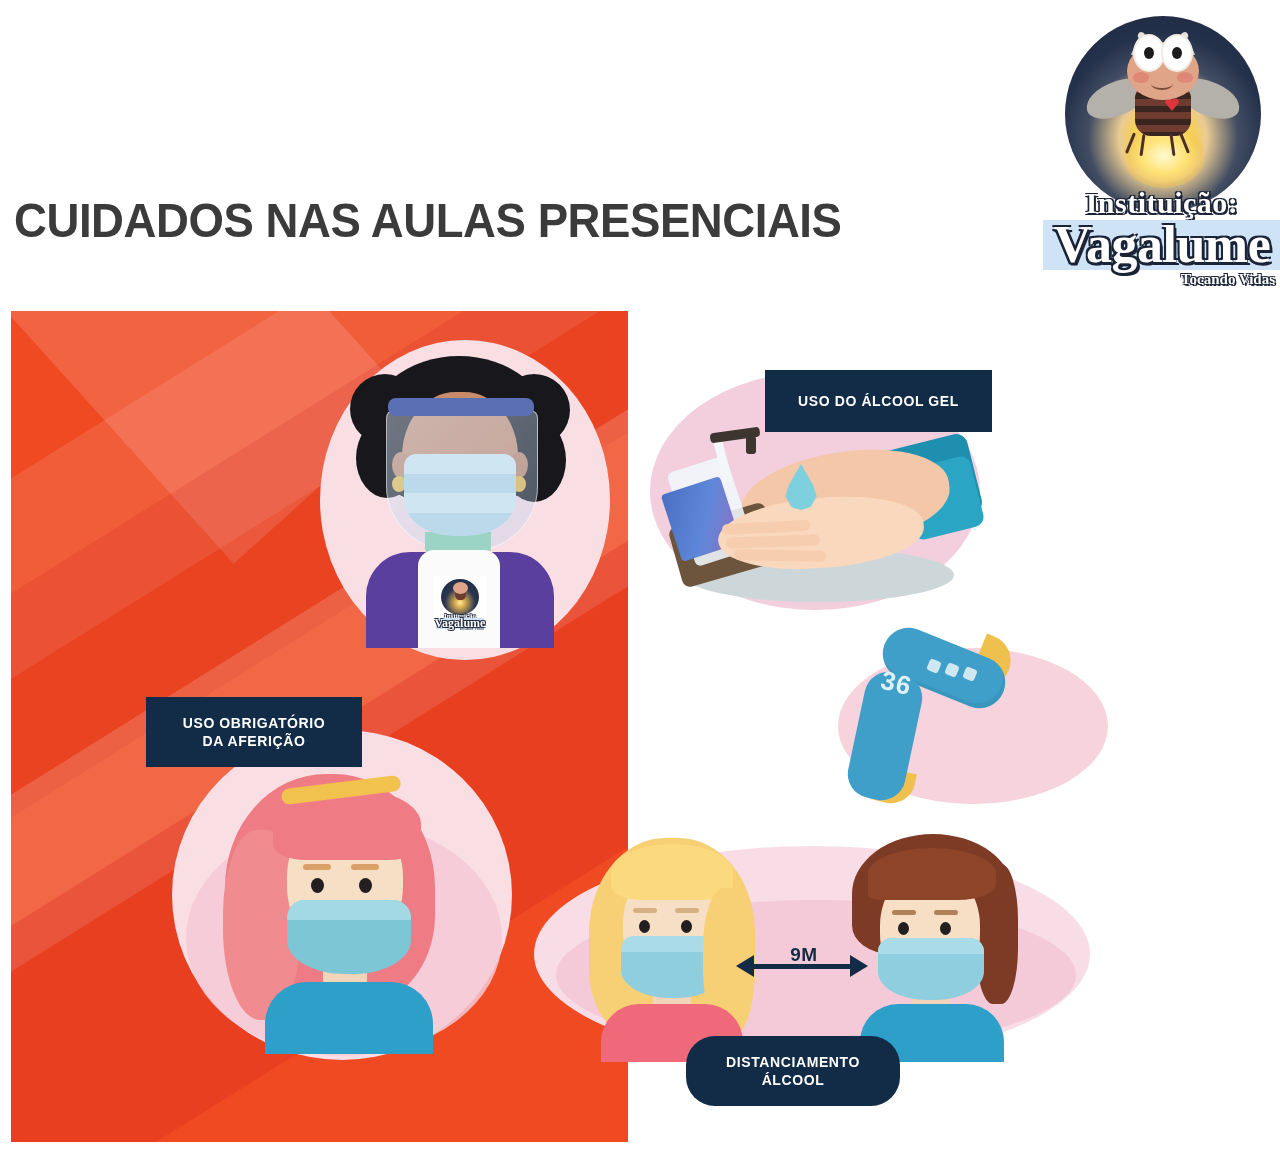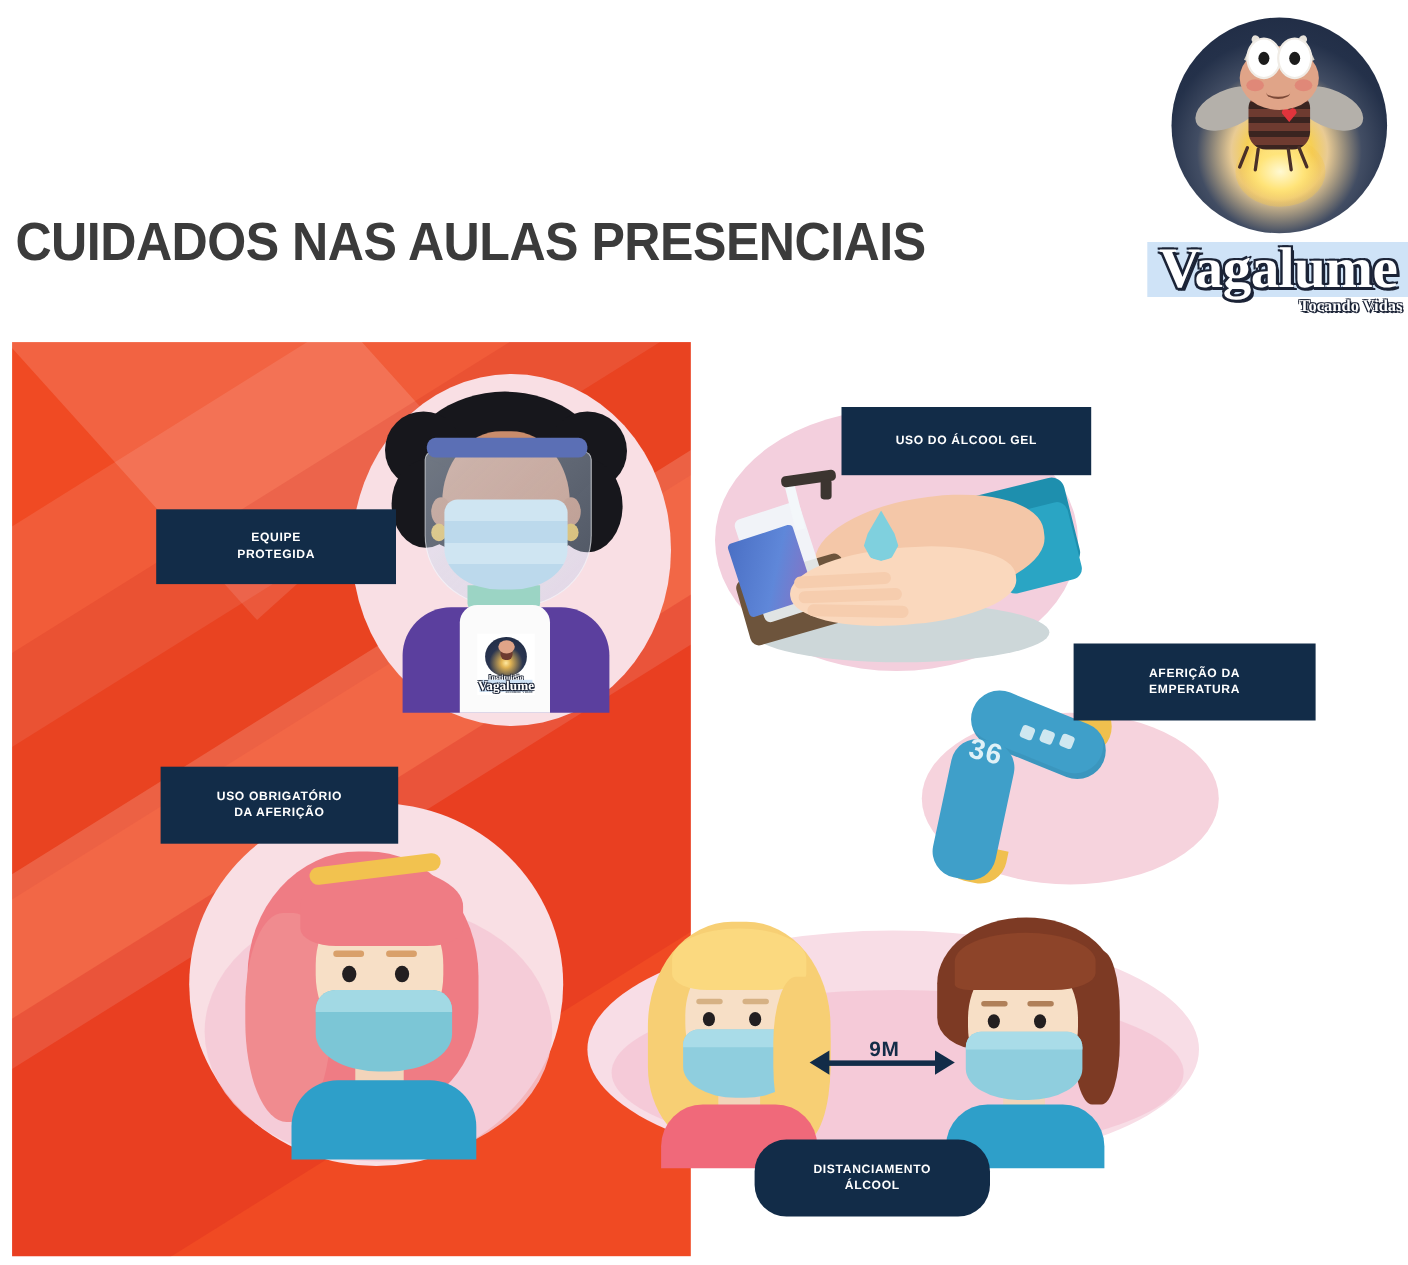--- a/index.html
+++ b/index.html
@@ -176,21 +176,21 @@
   .ellipse-bg {
     position: absolute;
     border-radius: 50%;
     background: #f7dde3;
   }
   .label {
     position: absolute;
     background: #122c48;
     color: #ffffff;
     font-weight: bold;
-    font-size: 11px;
+    font-size: 14px;
     letter-spacing: 0.6px;
     line-height: 1.32;
     text-align: center;
     display: flex;
     align-items: center;
     justify-content: center;
     box-sizing: border-box;
     padding: 6px 14px;
   }
 
@@ -346,20 +346,21 @@
         <div class="bee-cheek r"></div>
         <div class="bee-eye l">
             <div class="bee-pupil"></div>
           </div>
         <div class="bee-eye r">
             <div class="bee-pupil"></div>
           </div>
         <div class="bee-smile"></div>
       </div>
     </div>
+    <div id="logo-inst">Instituição:</div>
     <div id="logo-name-band"></div>
     <div id="logo-name">Vagalume</div>
     <div id="logo-tagline">Tocando Vidas</div>
   </div>
 
   <div id="orange-panel">
     <div class="stripe" id="stripe-a"></div>
     <div class="stripe" id="stripe-b"></div>
     <div class="stripe" id="stripe-c"></div>
     <div class="stripe" id="stripe-d"></div>
@@ -391,24 +392,20 @@
         <div id="badge-bee"></div>
         <div id="badge-bee-head"></div>
       </div>
       <div id="badge-inst">Instituição</div>
       <div id="badge-band"></div>
       <div id="badge-name">Vagalume</div>
       <div id="badge-tag">Tocando Vidas</div>
     </div>
   </div>
 
-  <div class="label" style="left:142px; top:463px; width:218px; height:68px; flex-direction:column;">
-    <span>EQUIPE</span>
-    <span>PROTEGIDA</span>
-  </div>
 
   <div class="ellipse-bg" style="left:172px; top:730px; width:340px; height:330px; background:#f9dfe4;"></div>
   <div class="ellipse-bg" style="left:186px; top:820px; width:316px; height:236px; background:#f4c9d6; opacity:0.85;"></div>
 
   <div id="girl-mask">
     <div id="gm-hair-back"></div>
     <div id="gm-hair-side"></div>
     <div id="gm-face"></div>
     <div id="gm-bangs"></div>
     <div id="gm-headband"></div>
@@ -459,24 +456,20 @@
     <div id="thermo-gold-bot"></div>
     <div id="thermo-handle"></div>
     <div class="thermo-btn" id="tb1"></div>
     <div class="thermo-btn" id="tb2"></div>
     <div class="thermo-btn" id="tb3"></div>
     <div id="thermo-screen">
       <div id="thermo-value">36</div>
     </div>
   </div>
 
-  <div class="label" style="left:976px; top:585px; width:220px; height:70px; flex-direction:column;">
-    <span>AFERIÇÃO DA</span>
-    <span>EMPERATURA</span>
-  </div>
 
   <div class="ellipse-bg" style="left:534px; top:846px; width:556px; height:216px; background:#f8dde6;"></div>
   <div class="ellipse-bg" style="left:556px; top:900px; width:520px; height:150px; background:#f4c6d5; opacity:0.8;"></div>
 
   <div id="kid-girl">
     <div id="kg-hair"></div>
     <div id="kg-face"></div>
     <div id="kg-bangs"></div>
     <div class="kg-brow l"></div>
     <div class="kg-brow r"></div>

